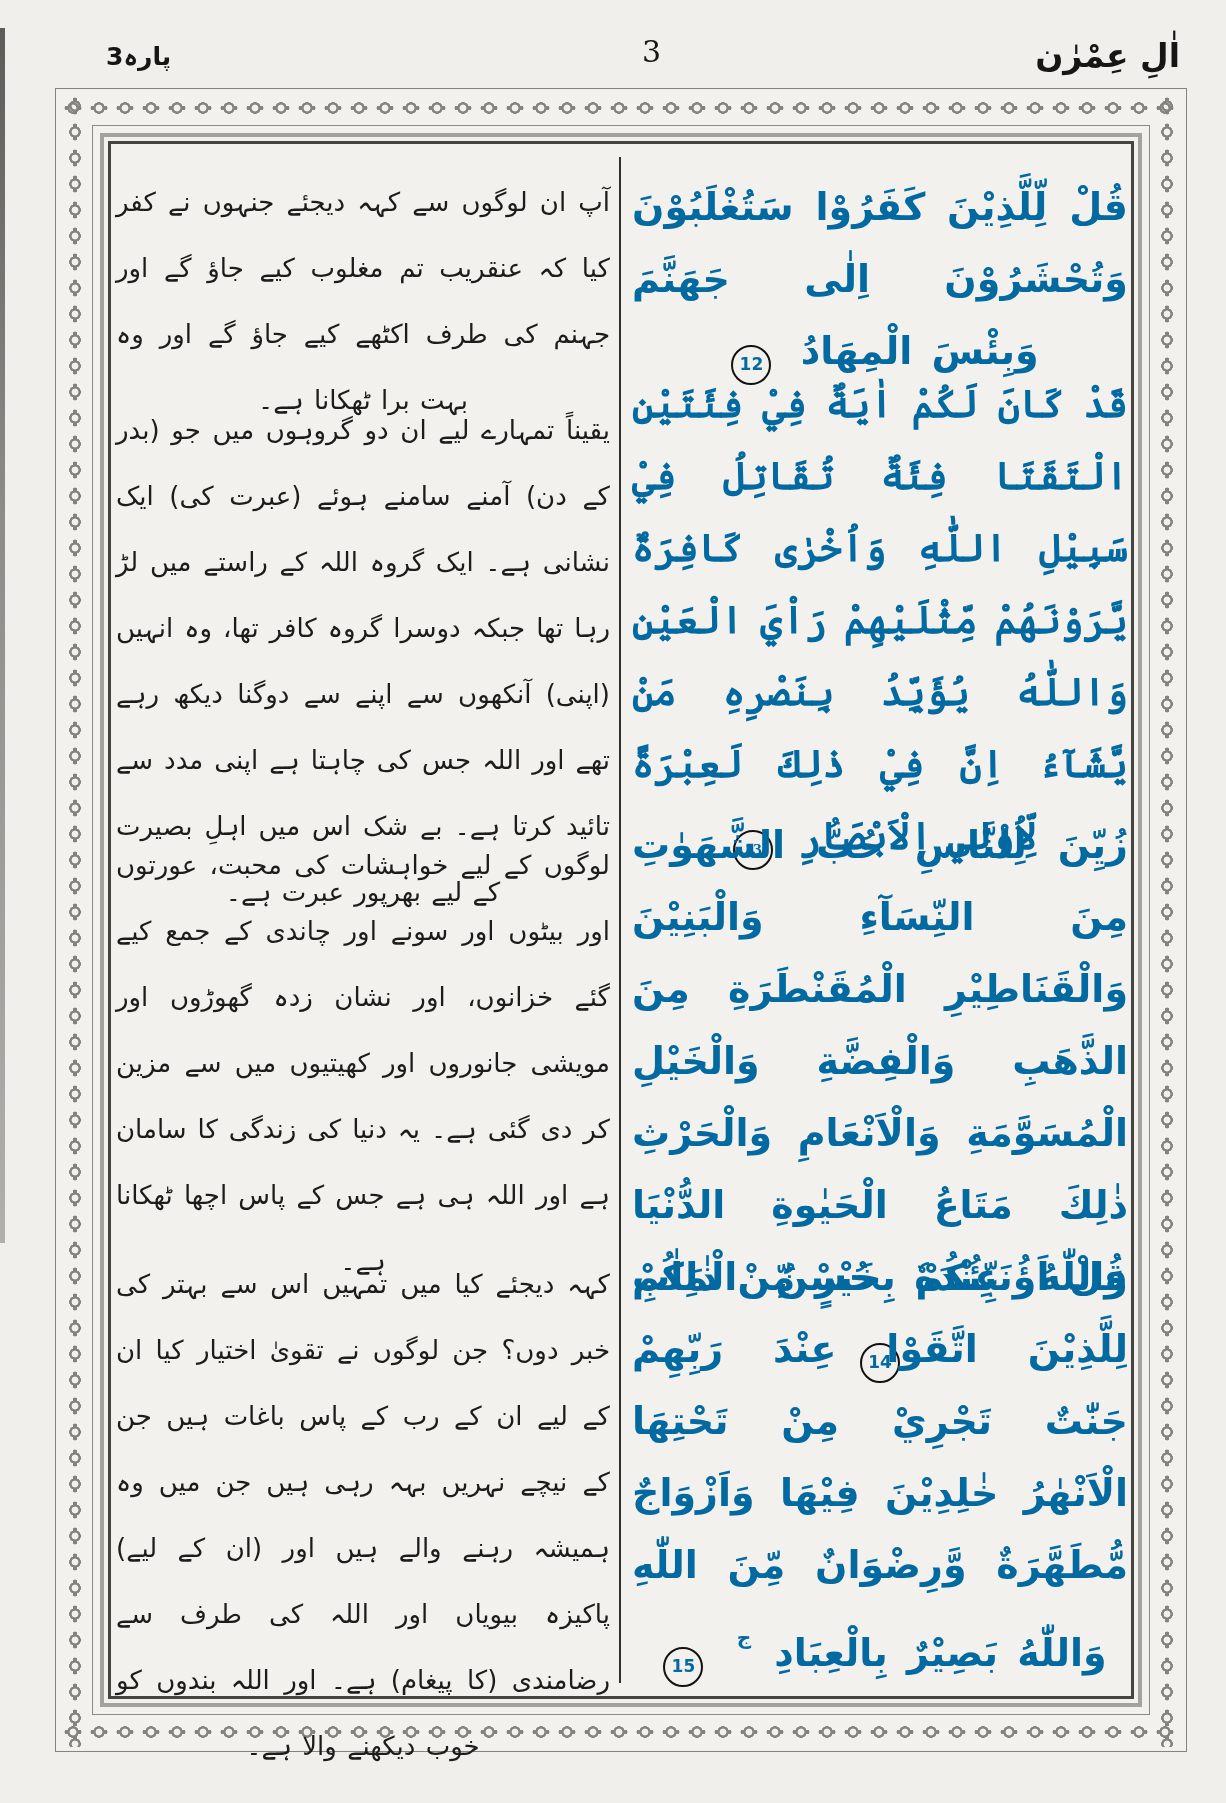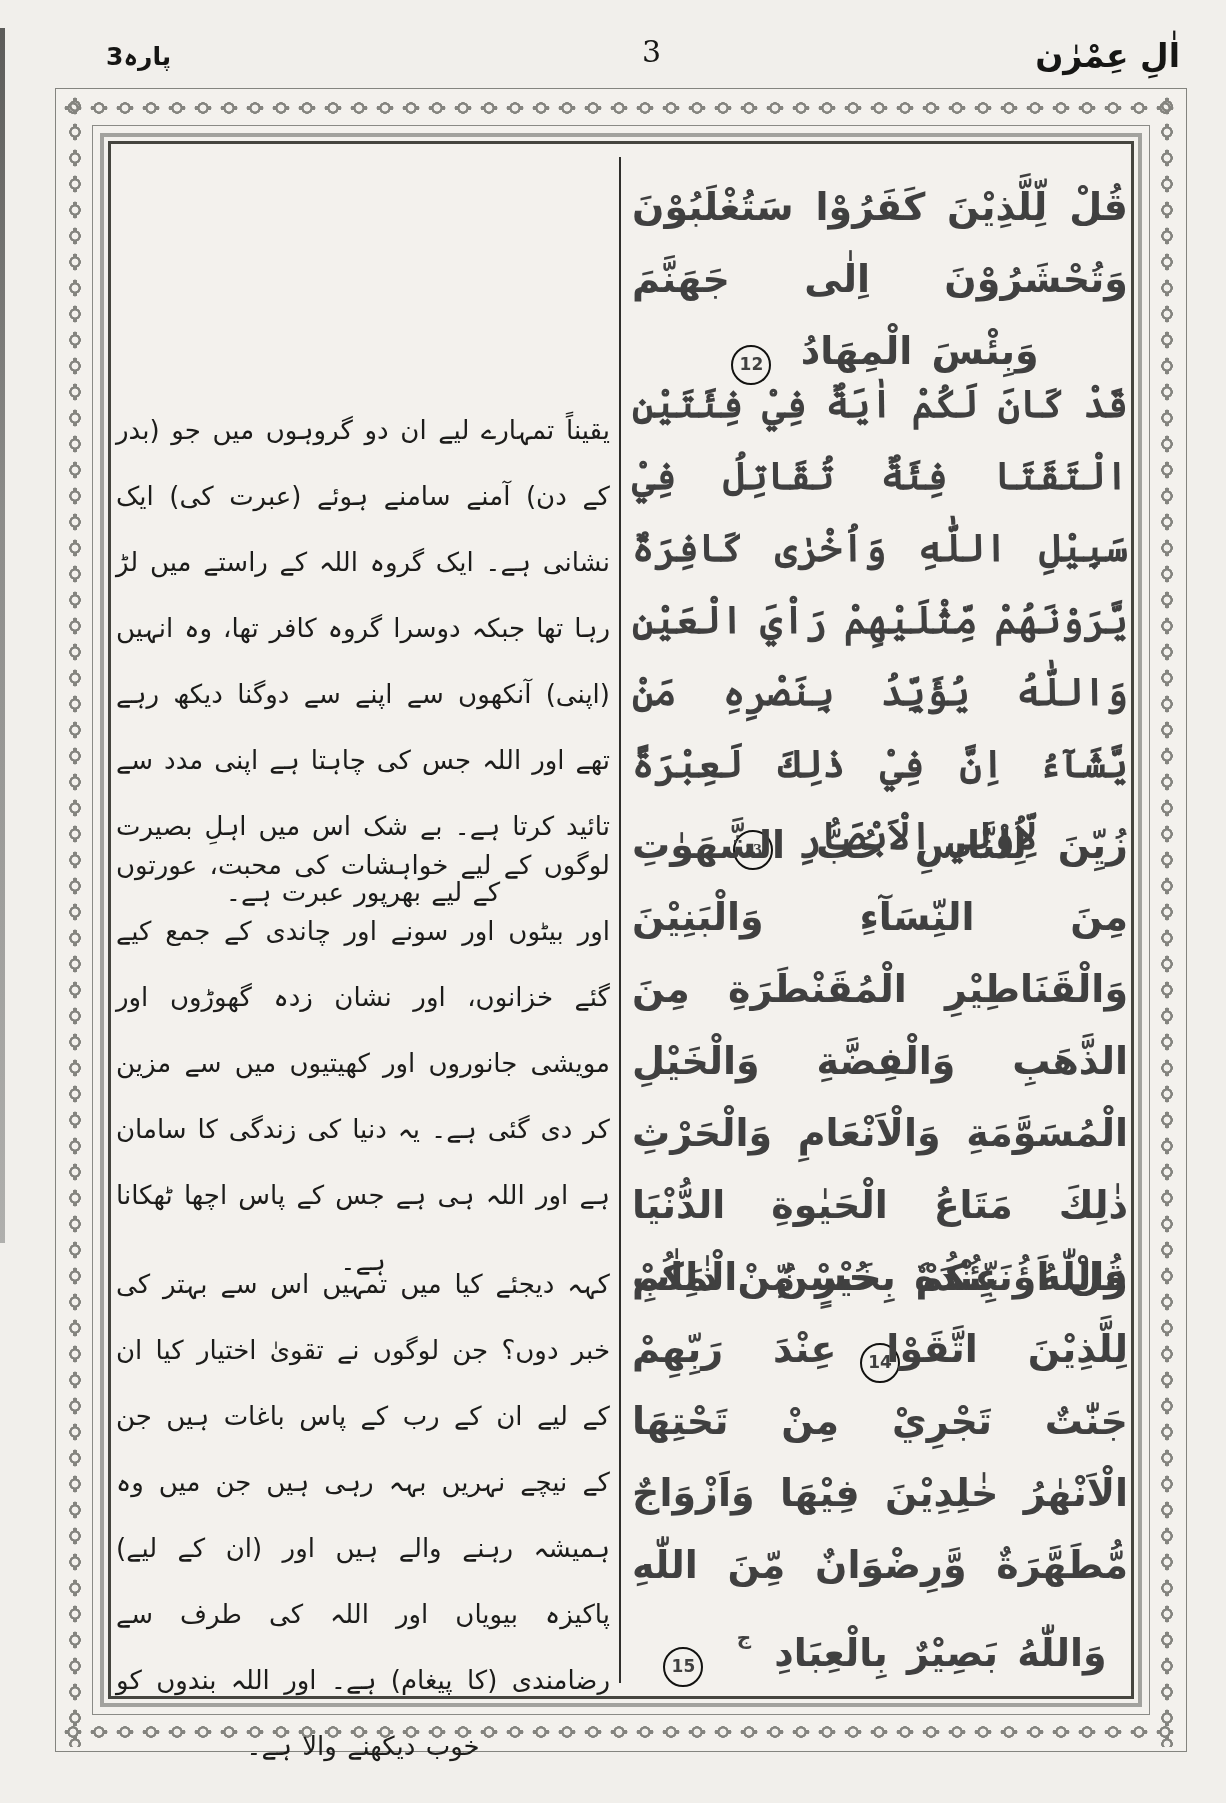--- a/index.html
+++ b/index.html
@@ -62,21 +62,21 @@
   .col-urdu   { left: 0;   width: 494px; right: auto; }
   .col-arabic { left: 516px; width: 496px; right: auto; }
 
   .ar-verse {
     position: absolute; width: 100%;
     direction: rtl;
     font-size: 38px; font-weight: 700;
     line-height: 72px;
     text-align: justify; text-align-last: center;
     word-spacing: 6px;
-    color: #404040;
+    color: #0369a1;
     margin: 0;
   }
   .ur-para {
     position: absolute; width: 100%;
     direction: rtl;
     font-size: 26px;
     line-height: 66px;
     text-align: justify; text-align-last: center;
     word-spacing: 2px;
     color: #1c1c1a;
@@ -146,18 +146,19 @@
         <span class="vnum">14</span>
       </p>
       <p class="ar-verse" id="ar-v15">
         <span>قُلْ اَؤُنَبِّئُكُمْ بِخَيْرٍ مِّنْ ذٰلِكُمْ لِلَّذِيْنَ اتَّقَوْا عِنْدَ رَبِّهِمْ جَنّٰتٌ تَجْرِيْ مِنْ تَحْتِهَا الْاَنْهٰرُ خٰلِدِيْنَ فِيْهَا وَاَزْوَاجٌ مُّطَهَّرَةٌ وَّرِضْوَانٌ مِّنَ اللّٰهِ وَاللّٰهُ بَصِيْرٌ بِالْعِبَادِ</span>
         <sup class="pause">ج</sup>
         <span class="vnum">15</span>
       </p>
     </div>
 
     <div class="col col-urdu">
+      <p class="ur-para" id="ur-p1">آپ ان لوگوں سے کہہ دیجئے جنہوں نے کفر کیا کہ عنقریب تم مغلوب کیے جاؤ گے اور جہنم کی طرف اکٹھے کیے جاؤ گے اور وہ بہت برا ٹھکانا ہے۔</p>
       <p class="ur-para" id="ur-p2">یقیناً تمہارے لیے ان دو گروہوں میں جو (بدر کے دن) آمنے سامنے ہوئے (عبرت کی) ایک نشانی ہے۔ ایک گروہ اللہ کے راستے میں لڑ رہا تھا جبکہ دوسرا گروہ کافر تھا، وہ انہیں (اپنی) آنکھوں سے اپنے سے دوگنا دیکھ رہے تھے اور اللہ جس کی چاہتا ہے اپنی مدد سے تائید کرتا ہے۔ بے شک اس میں اہلِ بصیرت کے لیے بھرپور عبرت ہے۔</p>
       <p class="ur-para" id="ur-p3">لوگوں کے لیے خواہشات کی محبت، عورتوں اور بیٹوں اور سونے اور چاندی کے جمع کیے گئے خزانوں، اور نشان زدہ گھوڑوں اور مویشی جانوروں اور کھیتیوں میں سے مزین کر دی گئی ہے۔ یہ دنیا کی زندگی کا سامان ہے اور اللہ ہی ہے جس کے پاس اچھا ٹھکانا ہے۔</p>
       <p class="ur-para" id="ur-p4">کہہ دیجئے کیا میں تمہیں اس سے بہتر کی خبر دوں؟ جن لوگوں نے تقویٰ اختیار کیا ان کے لیے ان کے رب کے پاس باغات ہیں جن کے نیچے نہریں بہہ رہی ہیں جن میں وہ ہمیشہ رہنے والے ہیں اور (ان کے لیے) پاکیزہ بیویاں اور اللہ کی طرف سے رضامندی (کا پیغام) ہے۔ اور اللہ بندوں کو خوب دیکھنے والا ہے۔</p>
     </div>
   </div>
 </div>
 
 </body></html>

